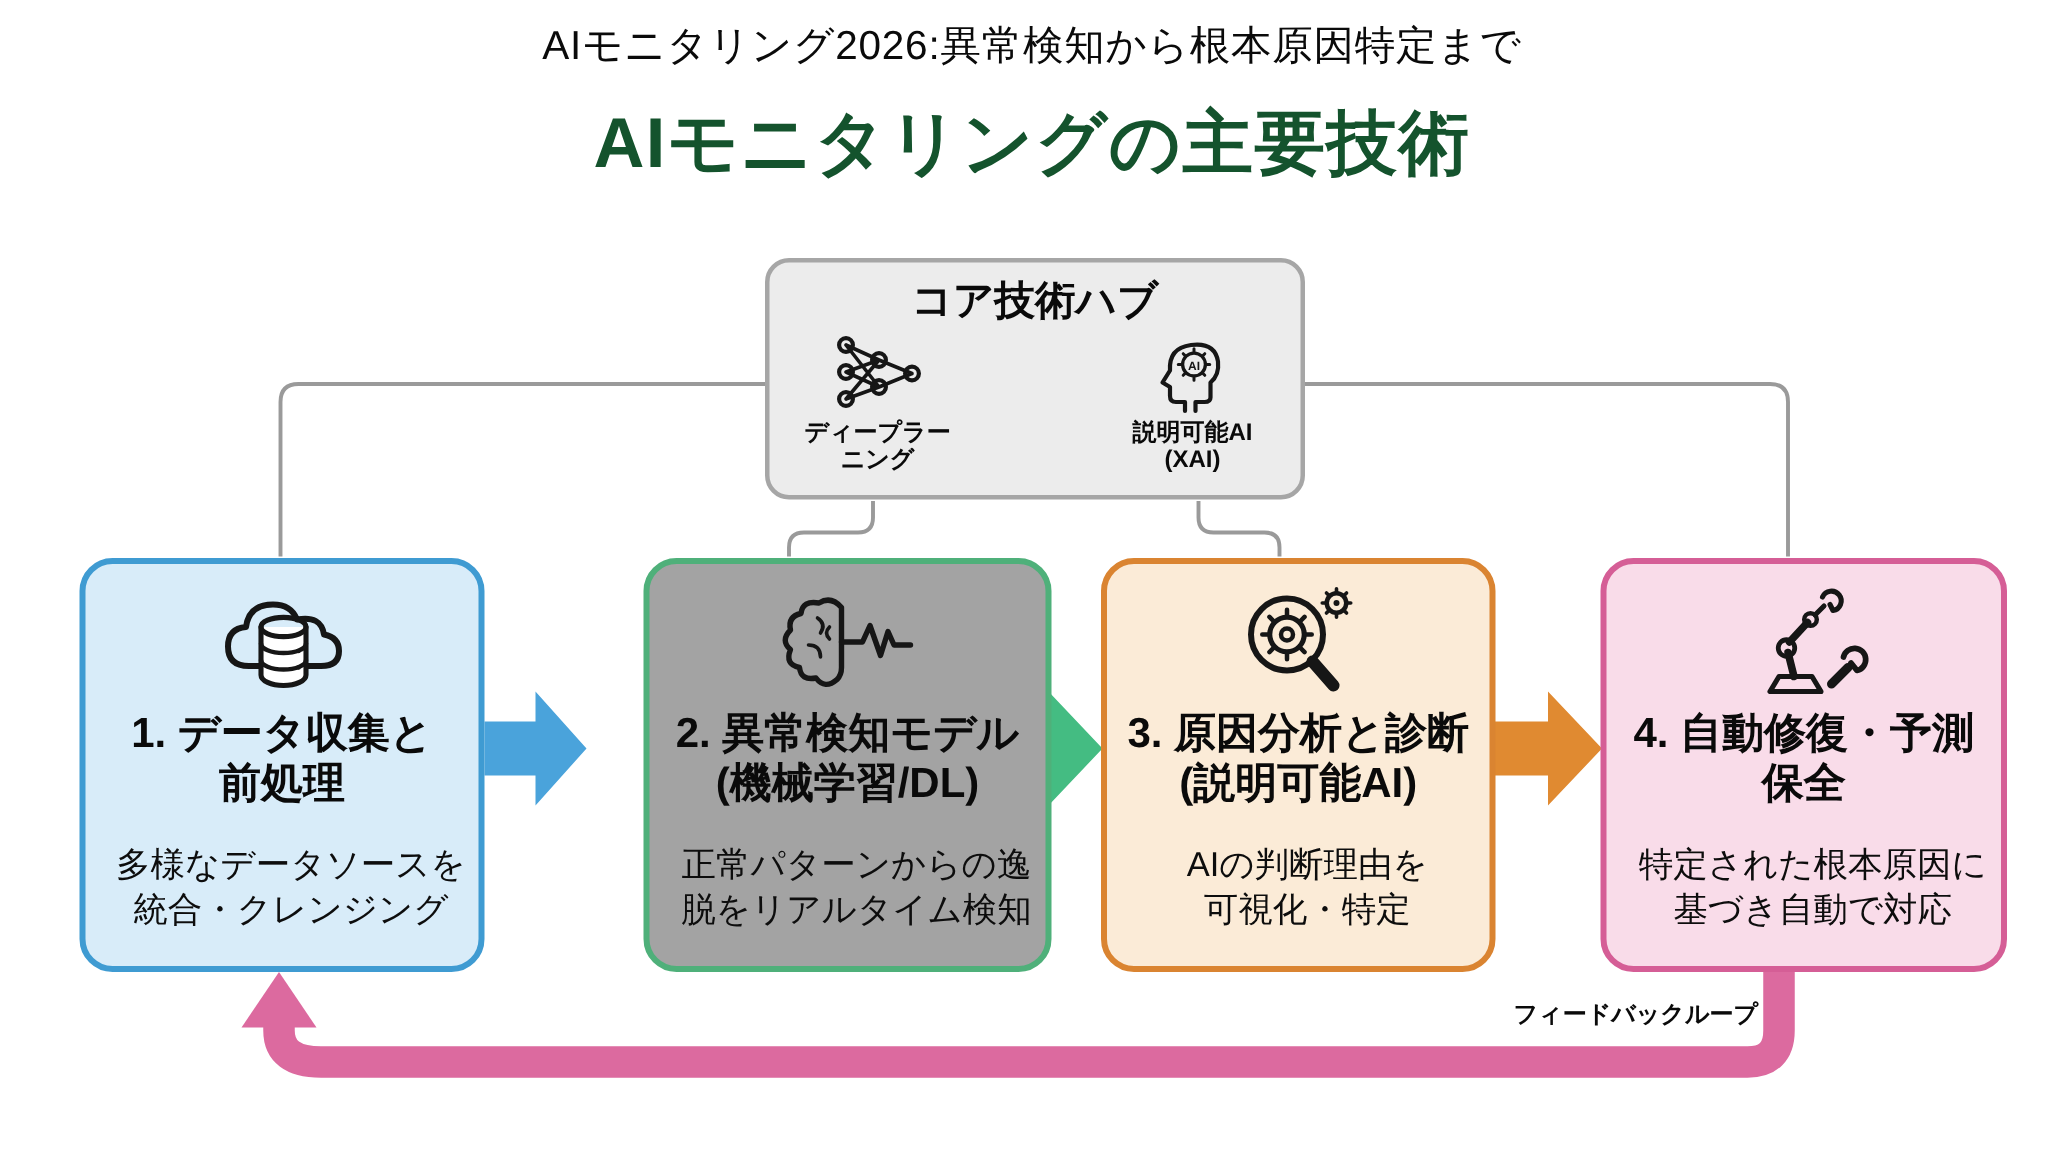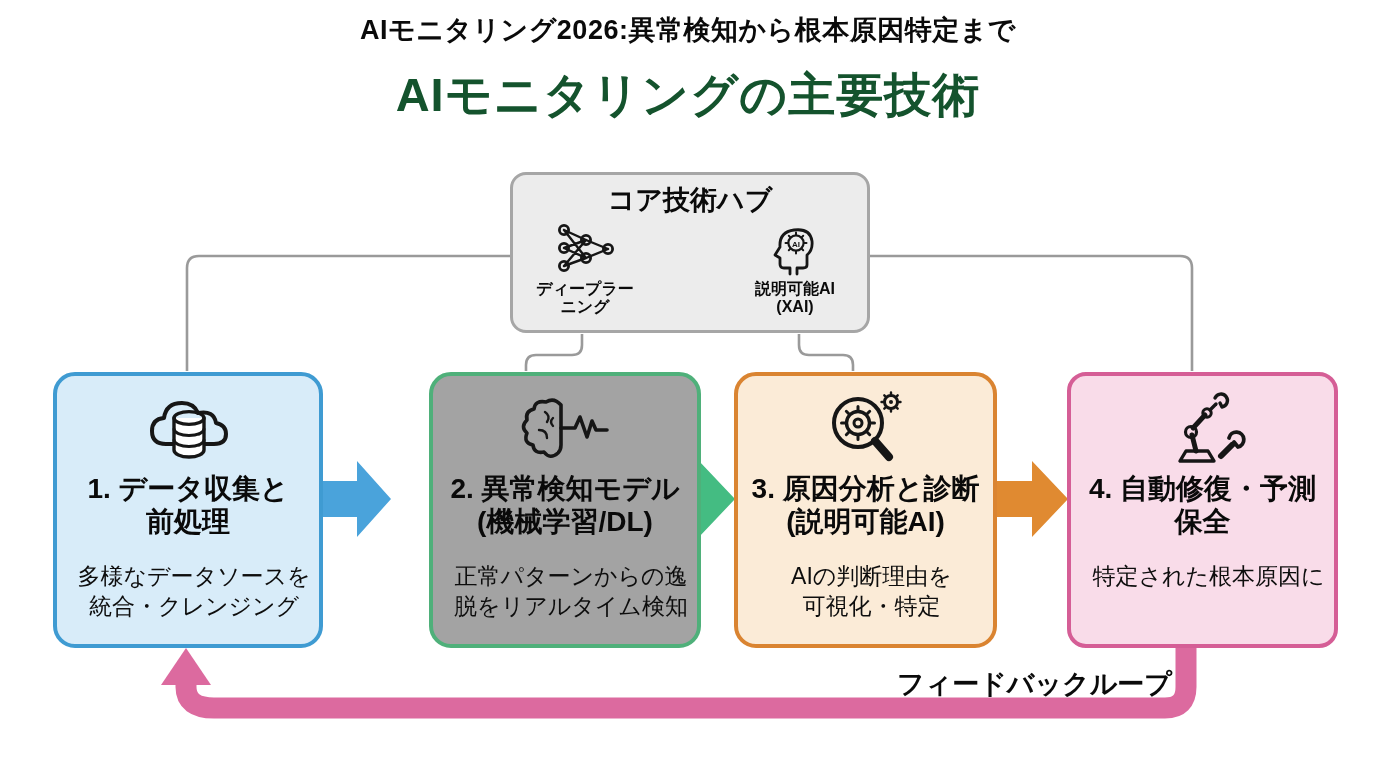--- a/index.html
+++ b/index.html
@@ -1,48 +1,48 @@
 <!DOCTYPE html>
 <html><head>
 <meta charset="utf-8">
 <style>
   html,body { margin:0; padding:0; background:#ffffff; }
   body { width:1376px; height:768px; font-family:"Liberation Sans", sans-serif; overflow:hidden; }
   .canvas { position:relative; width:1376px; height:768px; background:#ffffff; }
 
   .subtitle { position:absolute; top:12px; left:0; width:100%; text-align:center;
-              font-size:27px; font-weight:bold; color:#0a0a0a; letter-spacing:0.5px; }
+              font-size:27px; font-weight:normal; color:#0a0a0a; letter-spacing:0.5px; }
   .main-title { position:absolute; top:64px; left:0; width:100%; text-align:center;
                 font-size:47px; font-weight:bold; color:#14532d; margin:0; letter-spacing:1px; }
 
   .overlay { position:absolute; left:0; top:0; width:1376px; height:768px; z-index:1; }
 
   .hub { position:absolute; left:510px; top:172px; width:360px; height:161px;
          background:#ececec; border:3px solid #a6a6a6; border-radius:16px;
          box-sizing:border-box; z-index:2; text-align:center; }
   .hub-title { font-size:27px; font-weight:bold; color:#0a0a0a; margin-top:7px; }
   .hub-items { display:flex; justify-content:space-between; padding:2px 16px 0 16px; }
   .hub-item { width:112px; display:flex; flex-direction:column; align-items:center; }
   .hub-item svg { display:block; }
   .hub-label { font-size:16px; font-weight:bold; color:#0a0a0a; line-height:1.12; margin-top:2px; }
   .hub-label span { display:block; }
 
   .step { position:absolute; top:372px; height:276px; border:4px solid #1d4ed8; border-radius:22px;
           box-sizing:border-box; z-index:2; text-align:center; }
   .step-1 { left:53px;  width:270px; }
   .step-2 { left:389px; width:272px; }
   .step-3 { left:734px; width:263px; }
-  .step-4 { left:1067px; width:271px;border-radius:19px; }
+  .step-4 { left:1067px; width:271px; }
   .step-icon { margin-top:13px; height:80px; display:flex; align-items:center; justify-content:center; }
   .step-title { font-size:28px; font-weight:bold; color:#0a0a0a; line-height:1.18; margin-top:3px; }
   .step-title span { display:block; }
   .step-desc { font-size:23px; color:#0d0d0d; line-height:1.28; margin-top:24px;padding-left:12px; }
   .step-desc span { display:block; }
 
-  .feedback-label { position:absolute; top:666px; right:204px; font-size:27px;
+  .feedback-label { position:absolute; top:666px; right:204px; font-size:16px;
                     font-weight:bold; color:#0a0a0a; z-index:2; }
 
   .icon-stroke { stroke:#161616; fill:none; stroke-linecap:round; stroke-linejoin:round; }
 </style>
 </head>
 <body>
 
 <div class="canvas">
 
   <div class="subtitle">AIモニタリング2026:異常検知から根本原因特定まで</div>
@@ -186,18 +186,19 @@
         <line class="icon-stroke" x1="66" y1="66" x2="77" y2="55" stroke-width="6"></line>
         <path class="icon-stroke" stroke-width="3.8" d="M74 48 a7.5 7.5 0 1 1 9 9 l-4 -5"></path>
       </svg>
     </div>
     <div class="step-title">
       <span>4. 自動修復・予測</span>
       <span>保全</span>
     </div>
     <div class="step-desc">
       <span>特定された根本原因に</span>
+      <span>基づき自動で対応</span>
     </div>
   </div>
 
   <div class="feedback-label">フィードバックループ</div>
 
 </div>
 
 </body></html>

